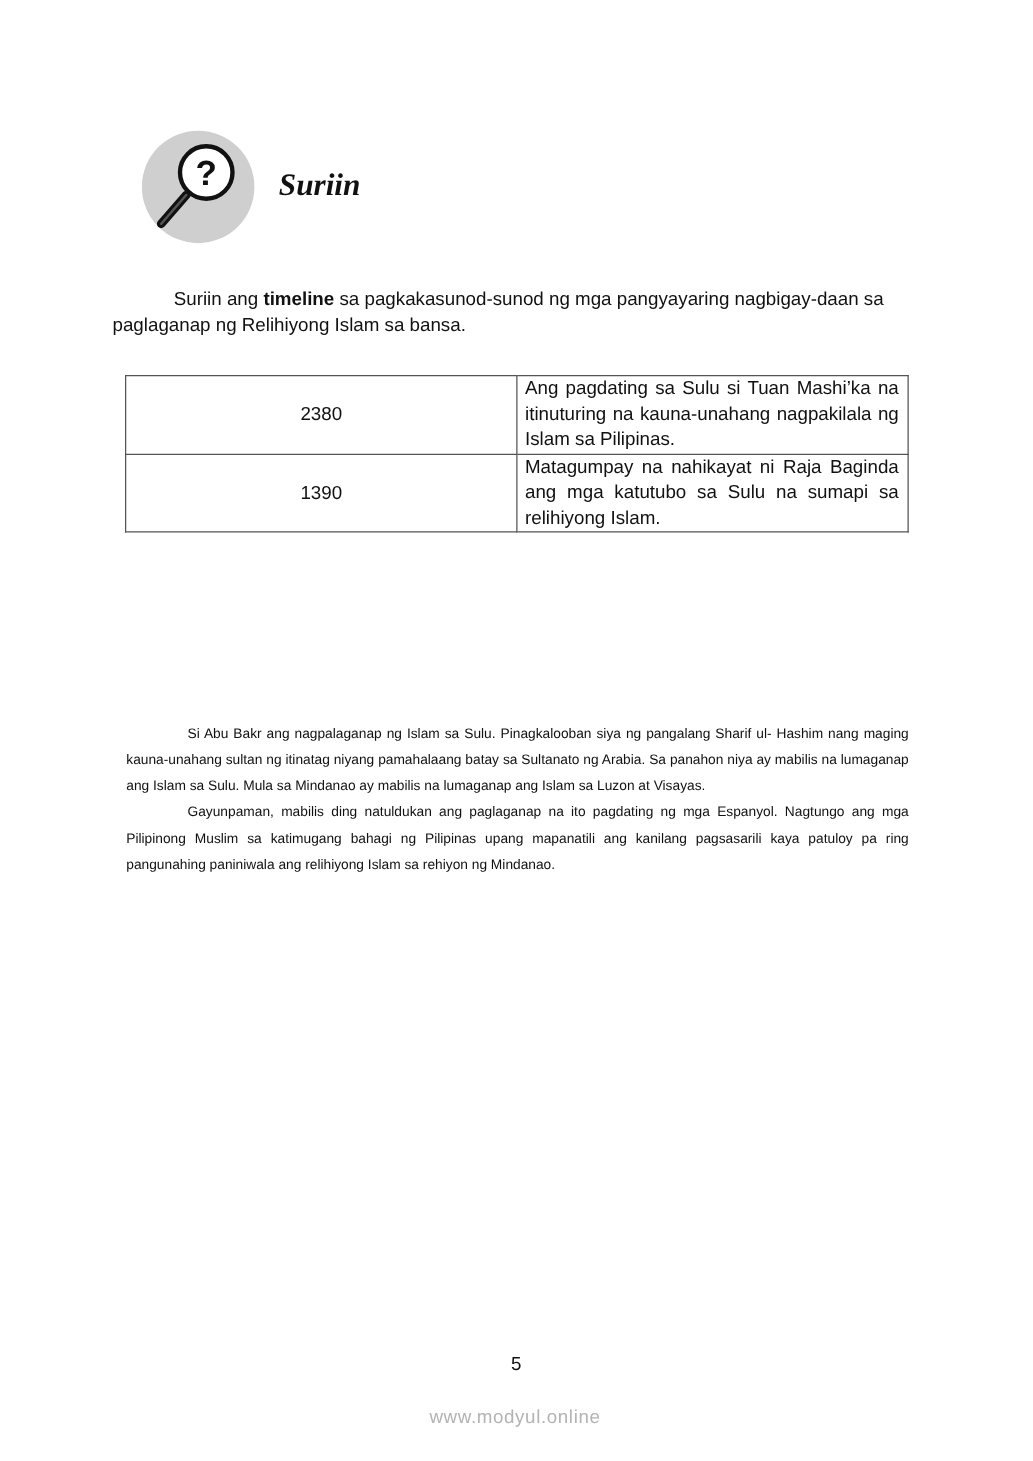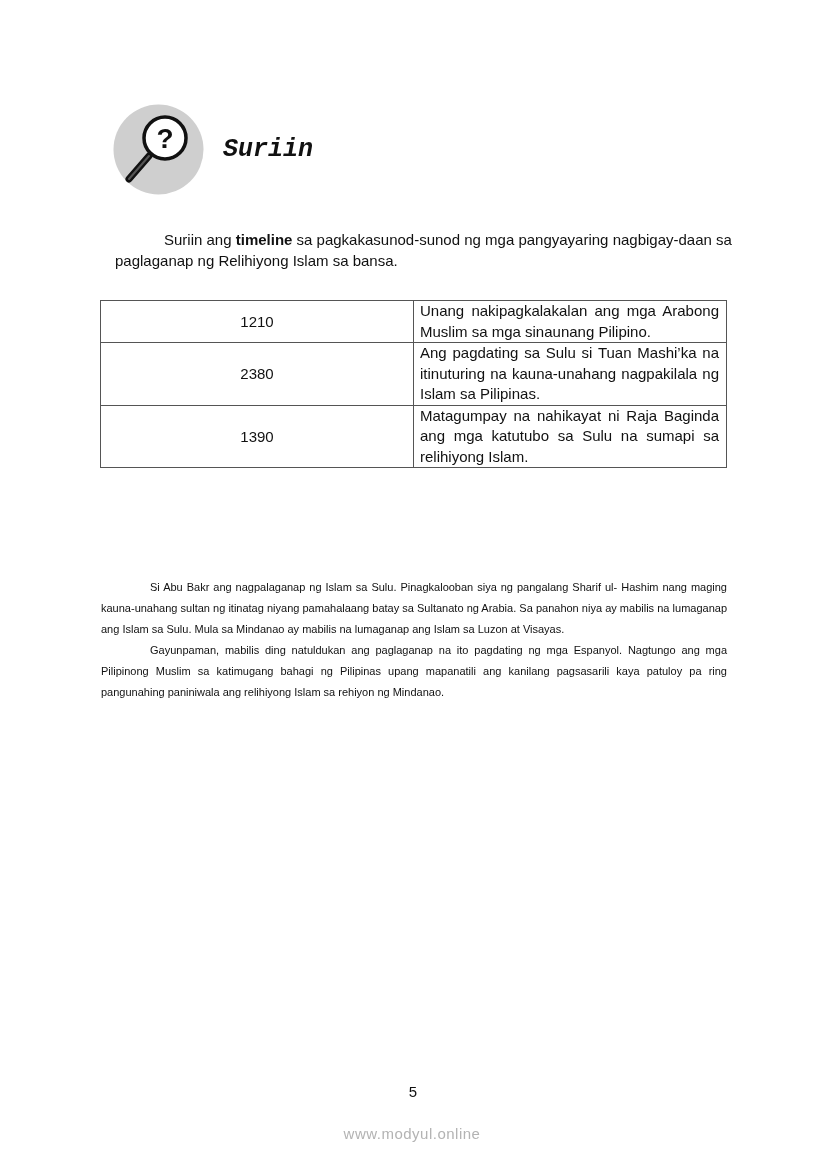--- a/index.html
+++ b/index.html
@@ -3,26 +3,26 @@
   <meta charset="utf-8">
   <style>
     html, body { margin: 0; padding: 0; background: #ffffff; }
     body {
       width: 826px; height: 1169px; position: relative; overflow: hidden;
       font-family: "Liberation Sans", sans-serif; color: #111;
     }
     .icon-wrap { position: absolute; left: 113px; top: 104px; width: 91px; height: 91px; }
     .section-title {
       position: absolute; left: 223px; top: 135px;
-      font-family: Liberation Mono, monospace;
+      font-family: Liberation Serif, serif;
       font-weight: bold; font-style: italic; font-size: 25px; color: #111;
       margin: 0;
     }
     .intro {
-      position: absolute; left: 115px; top: 229px; width: 626px;
+      position: absolute; left: 90px; top: 229px; width: 626px;
       font-size: 15px; line-height: 21px; margin: 0; text-align: left;
     }
     .indent { display: inline-block; width: 49px; }
     table.timeline {
       position: absolute; left: 100px; top: 300px; width: 627px;
       border-collapse: collapse; font-size: 15px;
     }
     table.timeline td {
       border: 1px solid #555; padding: 0; vertical-align: middle;
     }
@@ -55,24 +55,20 @@
     <text x="52" y="44" text-anchor="middle" font-family="Liberation Sans, sans-serif" font-weight="bold" font-size="28" fill="#111">?</text>
   </svg>
 </div>
 
 <h1 class="section-title">Suriin</h1>
 
 <p class="intro"><span class="indent"></span><span>Suriin ang </span><b>timeline</b><span> sa pagkakasunod-sunod ng mga pangyayaring nagbigay-daan sa paglaganap ng Relihiyong Islam sa bansa.</span></p>
 
 <table class="timeline">
   <tbody>
-    <tr style="height:41px">
-      <td class="year">1210</td>
-      <td class="desc">Unang nakipagkalakalan ang mga Arabong Muslim sa mga sinaunang Pilipino.</td>
-    </tr>
     <tr style="height:61px">
       <td class="year">2380</td>
       <td class="desc">Ang pagdating sa Sulu si Tuan Mashi’ka na itinuturing na kauna-unahang nagpakilala ng Islam sa Pilipinas.</td>
     </tr>
     <tr style="height:62px">
       <td class="year">1390</td>
       <td class="desc">Matagumpay na nahikayat ni Raja Baginda ang mga katutubo sa Sulu na sumapi sa relihiyong Islam.</td>
     </tr>
   </tbody>
 </table>

